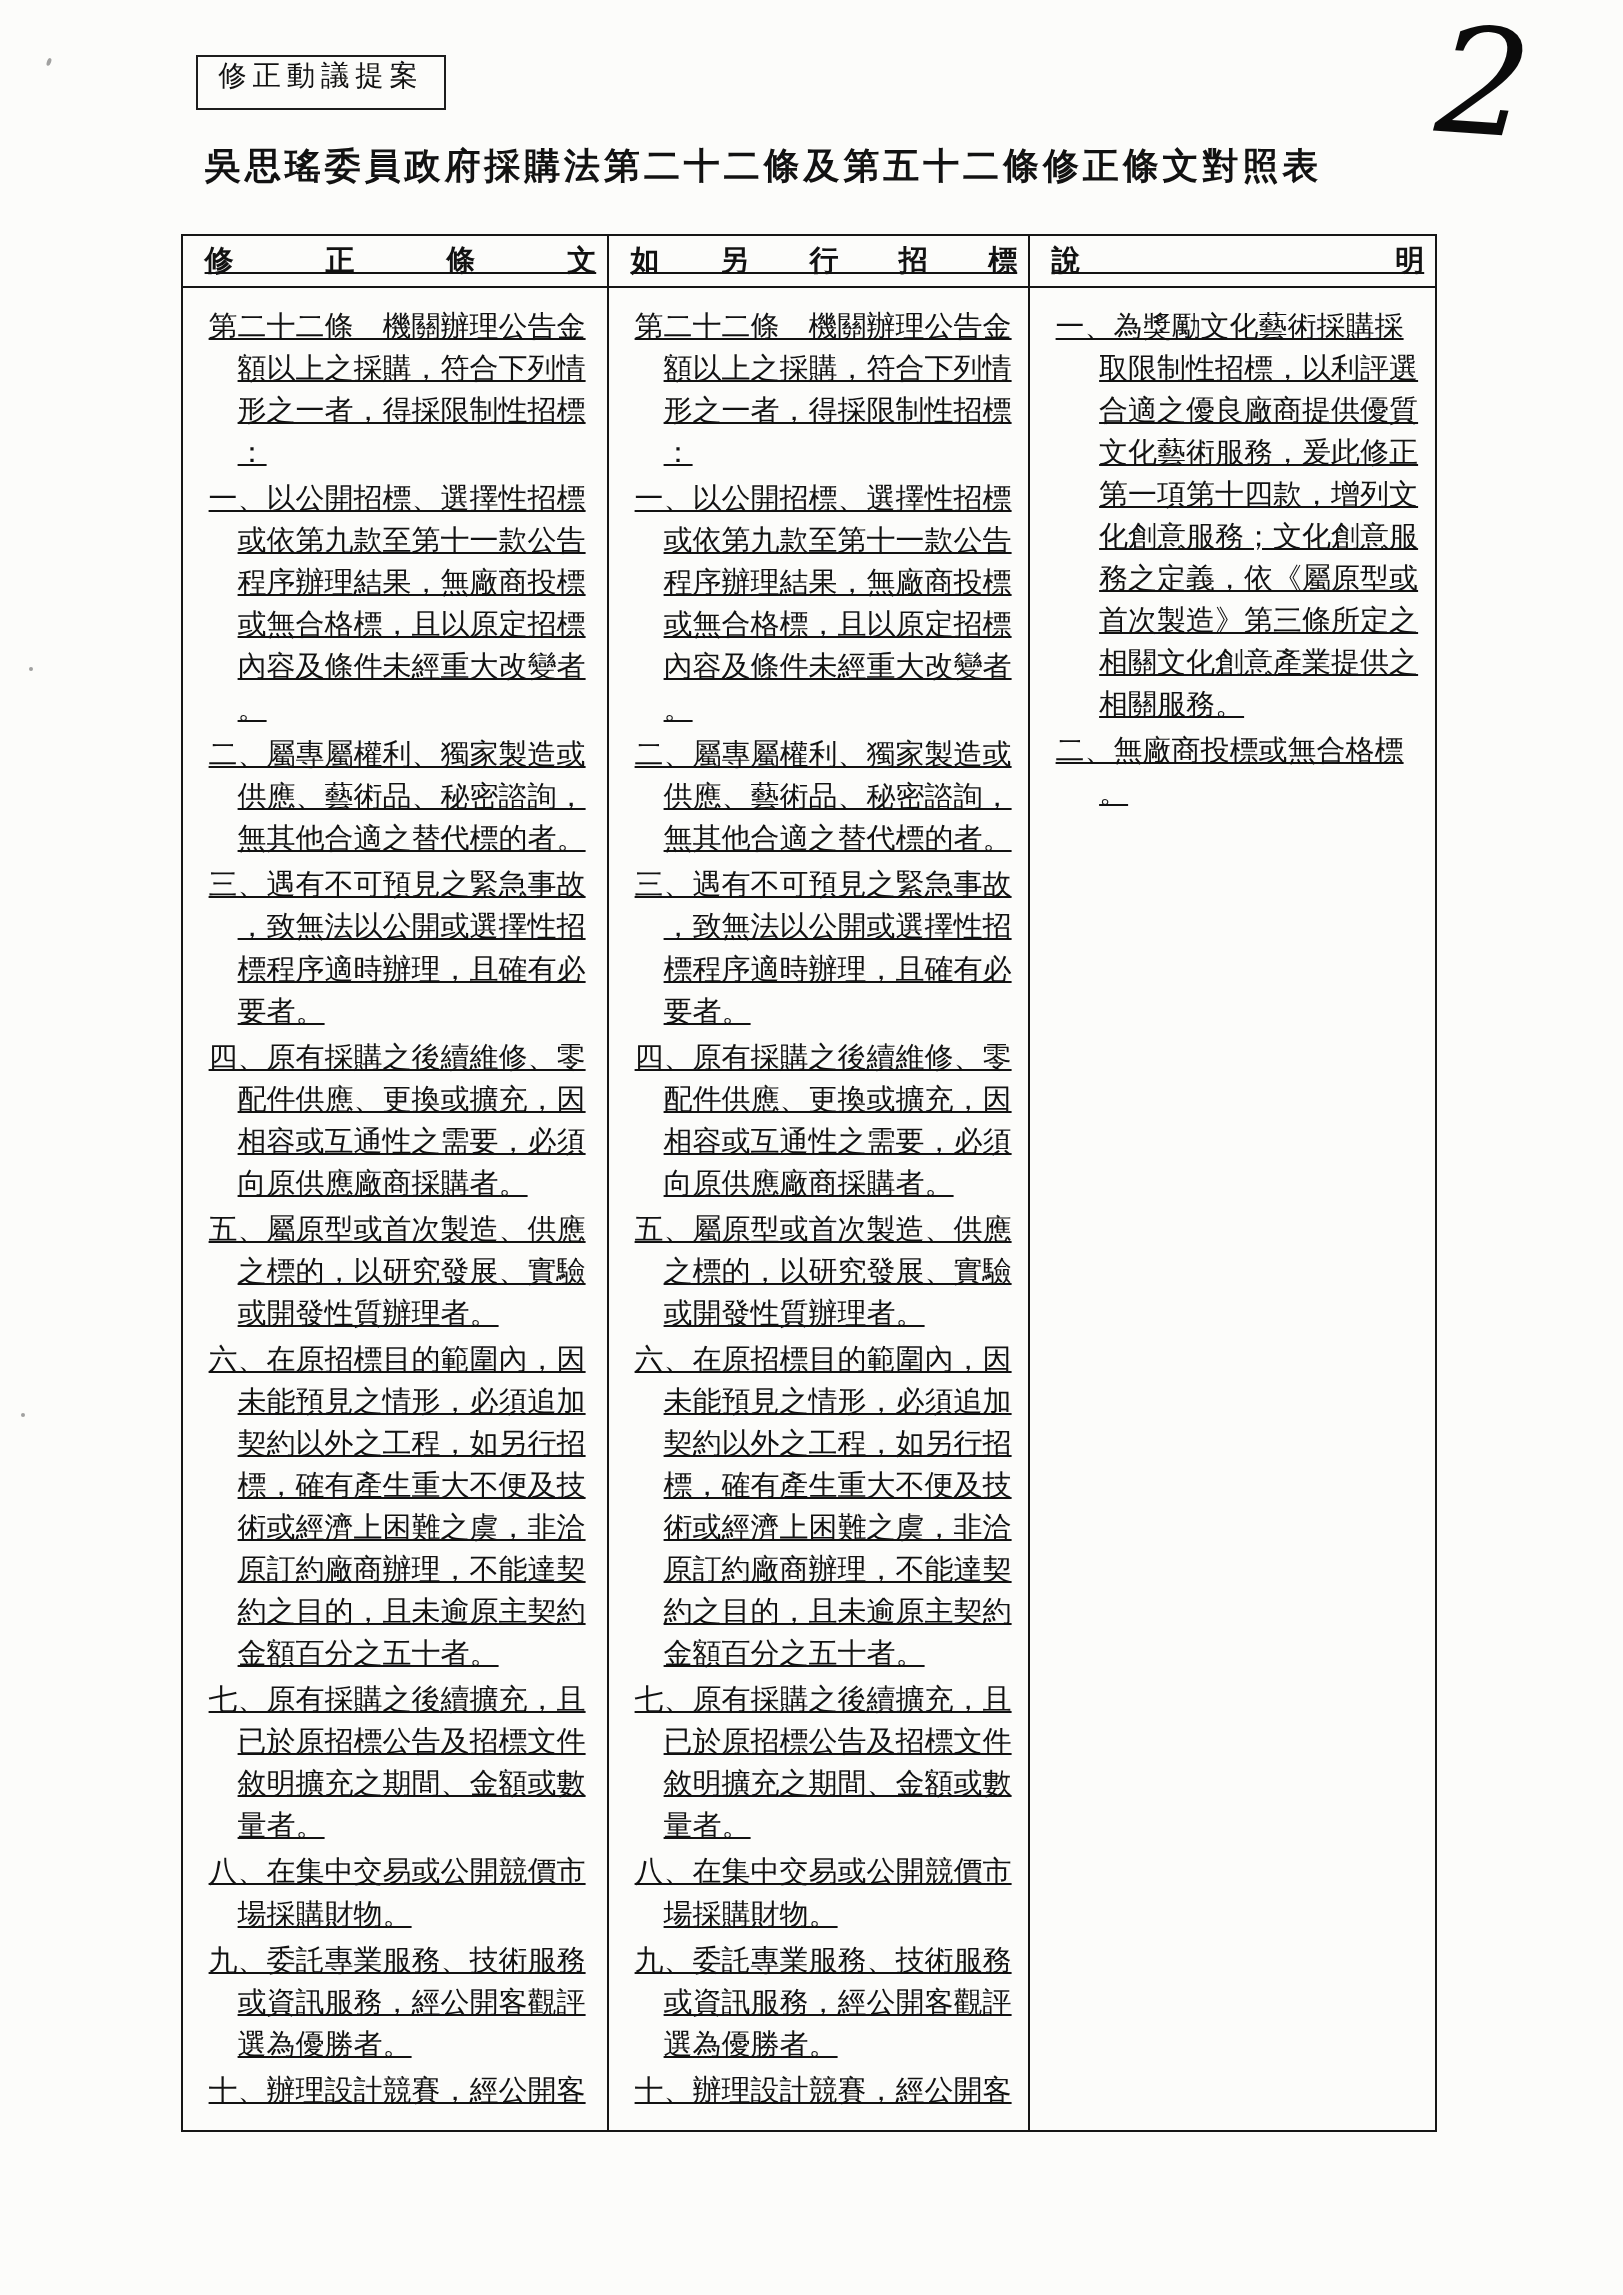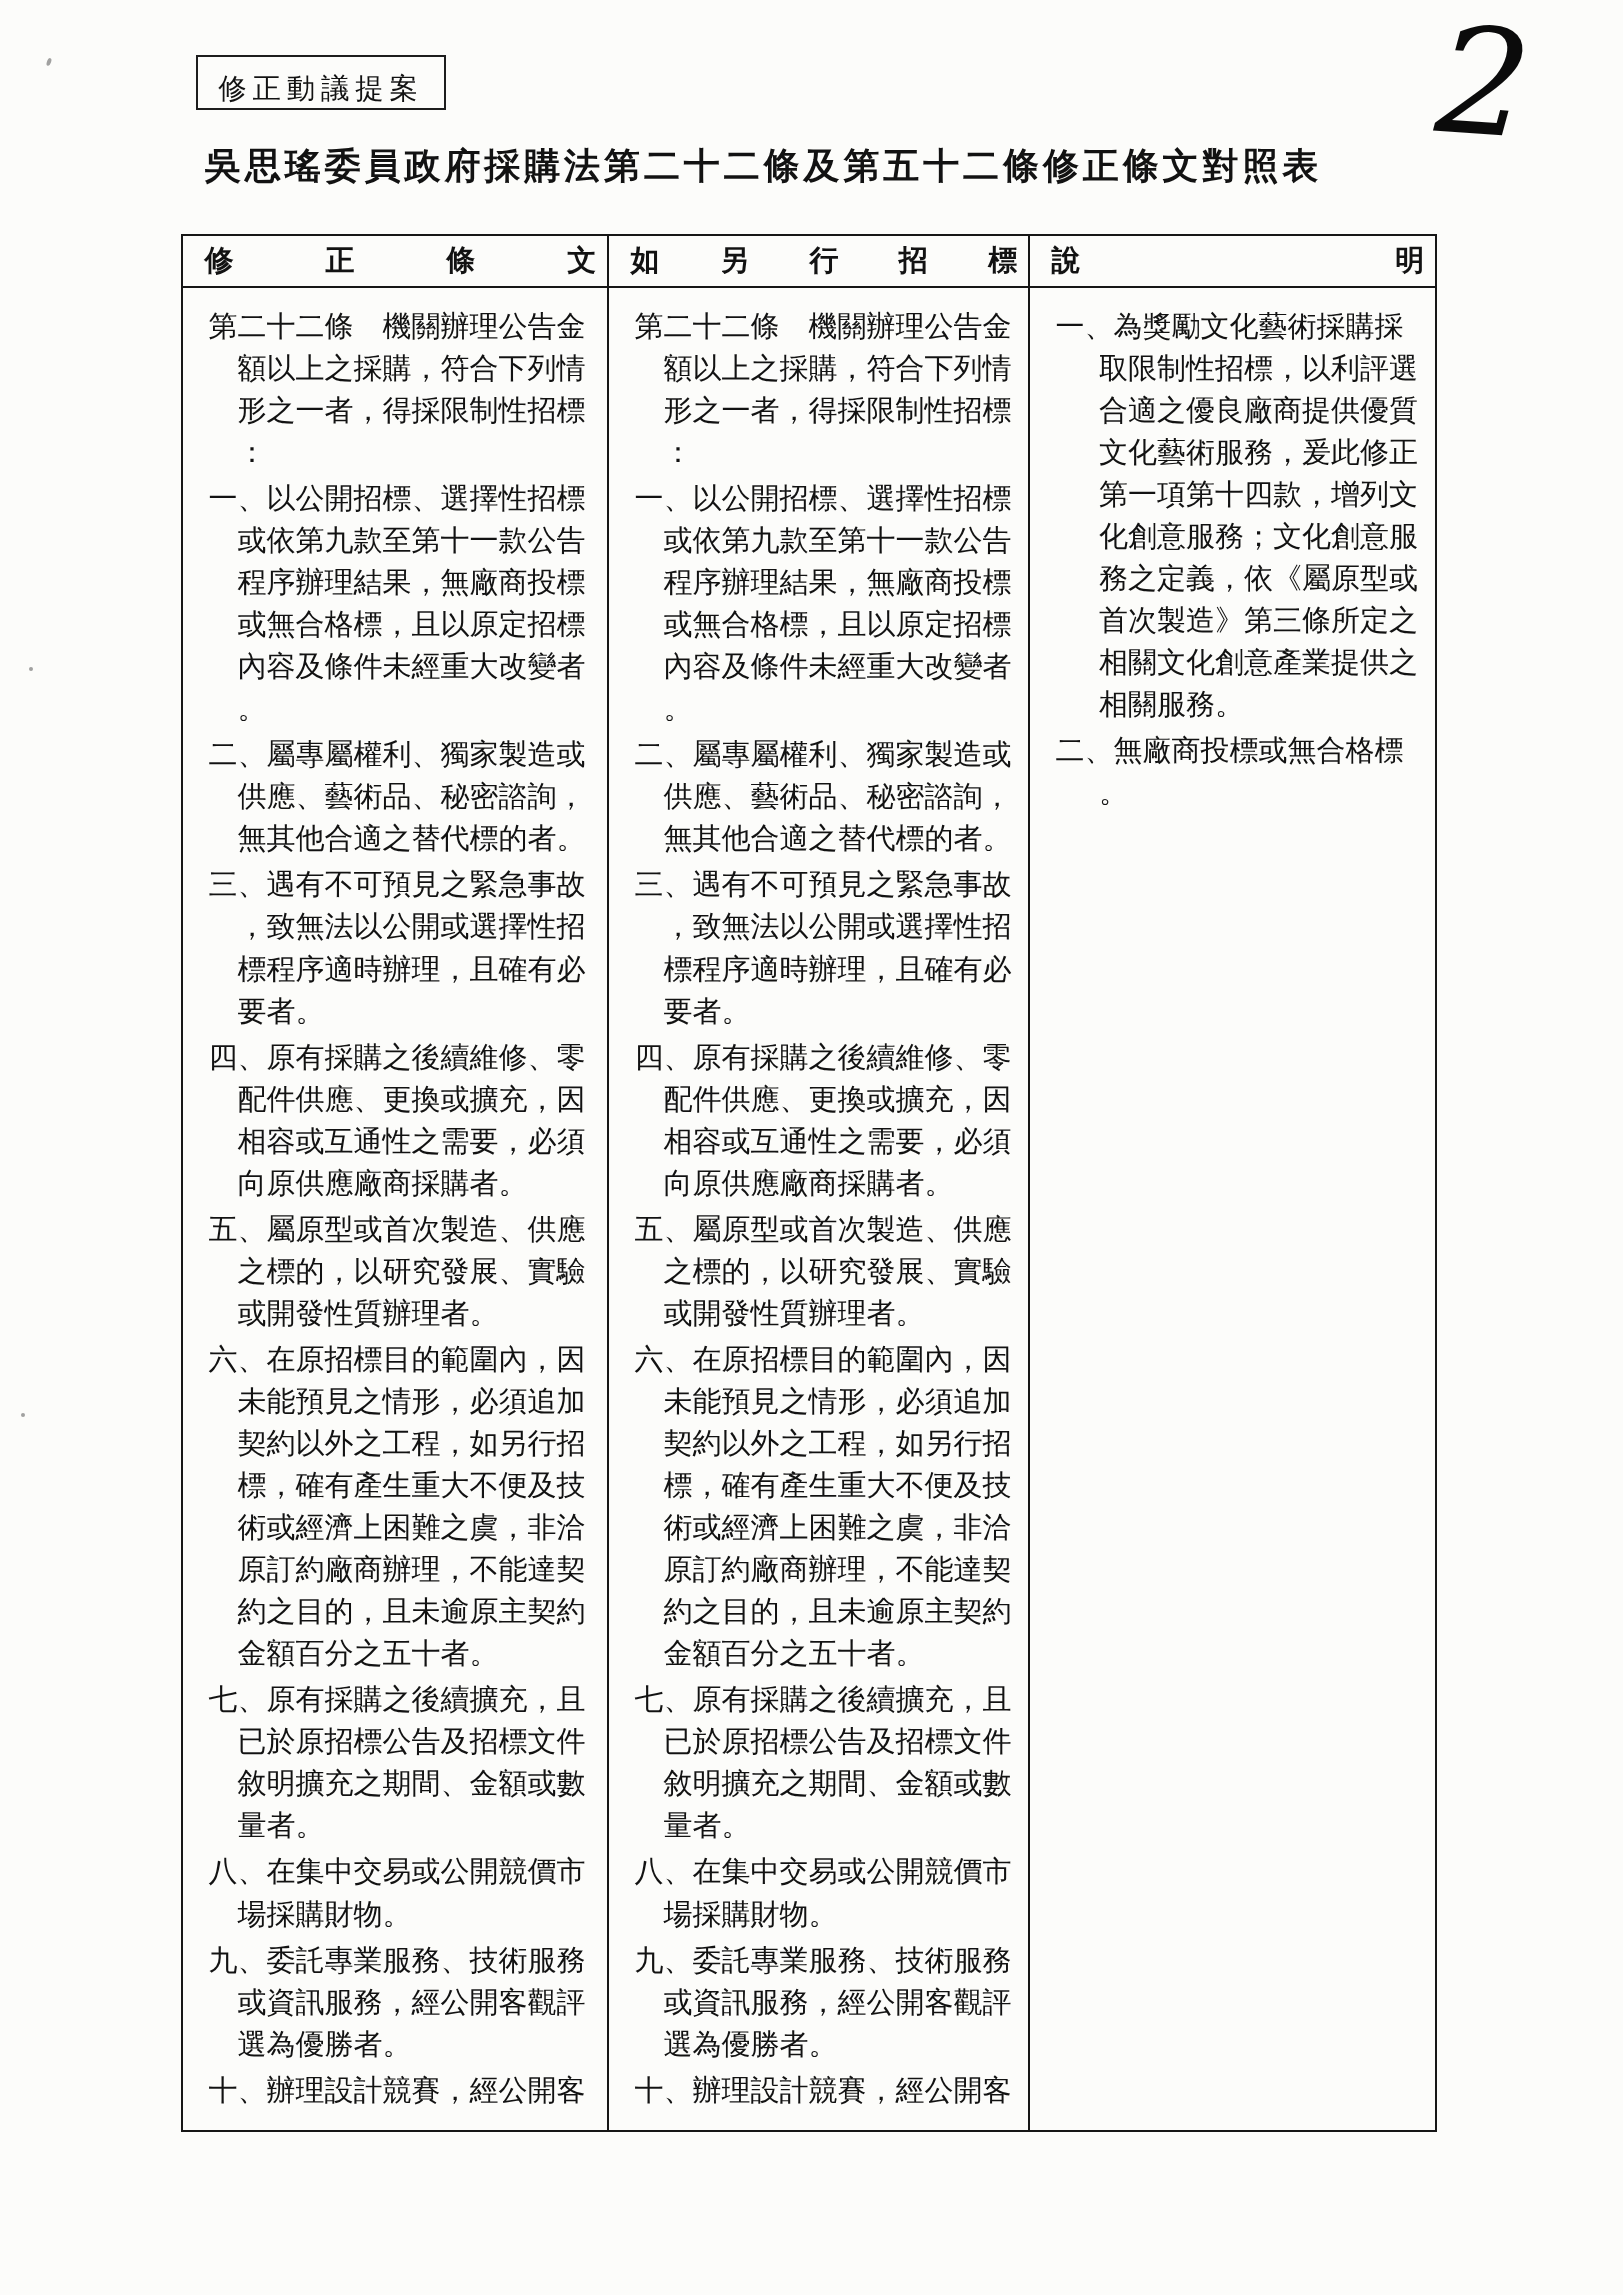--- a/index.html
+++ b/index.html
@@ -12,21 +12,21 @@
     color: #121212;
     overflow: hidden;
   }
 
   
   .stamp {
     position: absolute;
     left: 196px; top: 55px;
     width: 246px; height: 51px;
     border: 2.5px solid #1d1d1d;
-    display: flex; align-items: flex-end; justify-content: center;
+    display: flex; align-items: flex-start; justify-content: center;
     background: #fcfcfa;
   }
   .stamp-text { font-size: 28.4px; letter-spacing: 5.9px; font-weight: 500; }
 
   
   .pagenum {
     position: absolute;
     left: 1437px; top: 9.8px;
     font-size: 147px; line-height: 1;
     font-family: "DejaVu Serif", serif;
@@ -45,20 +45,21 @@
   }
 
   
   .cmp-table {
     position: absolute;
     left: 181px; top: 234px;
     width: 1254px;
     table-layout: fixed;
     border-collapse: collapse;
     background: #fcfcfa;
+    text-decoration: underline;
   }
   .cmp-table th, .cmp-table td { border: 2px solid #161616; padding: 0; }
   thead th { height: 50px; vertical-align: middle; }
   .th-inner {
     font-size: 29px; font-weight: 600;
     text-align: justify; text-align-last: justify;
     padding: 0 10.8px 0 21.6px;
   }
   td.col { vertical-align: top; }
   .cell-inner {

